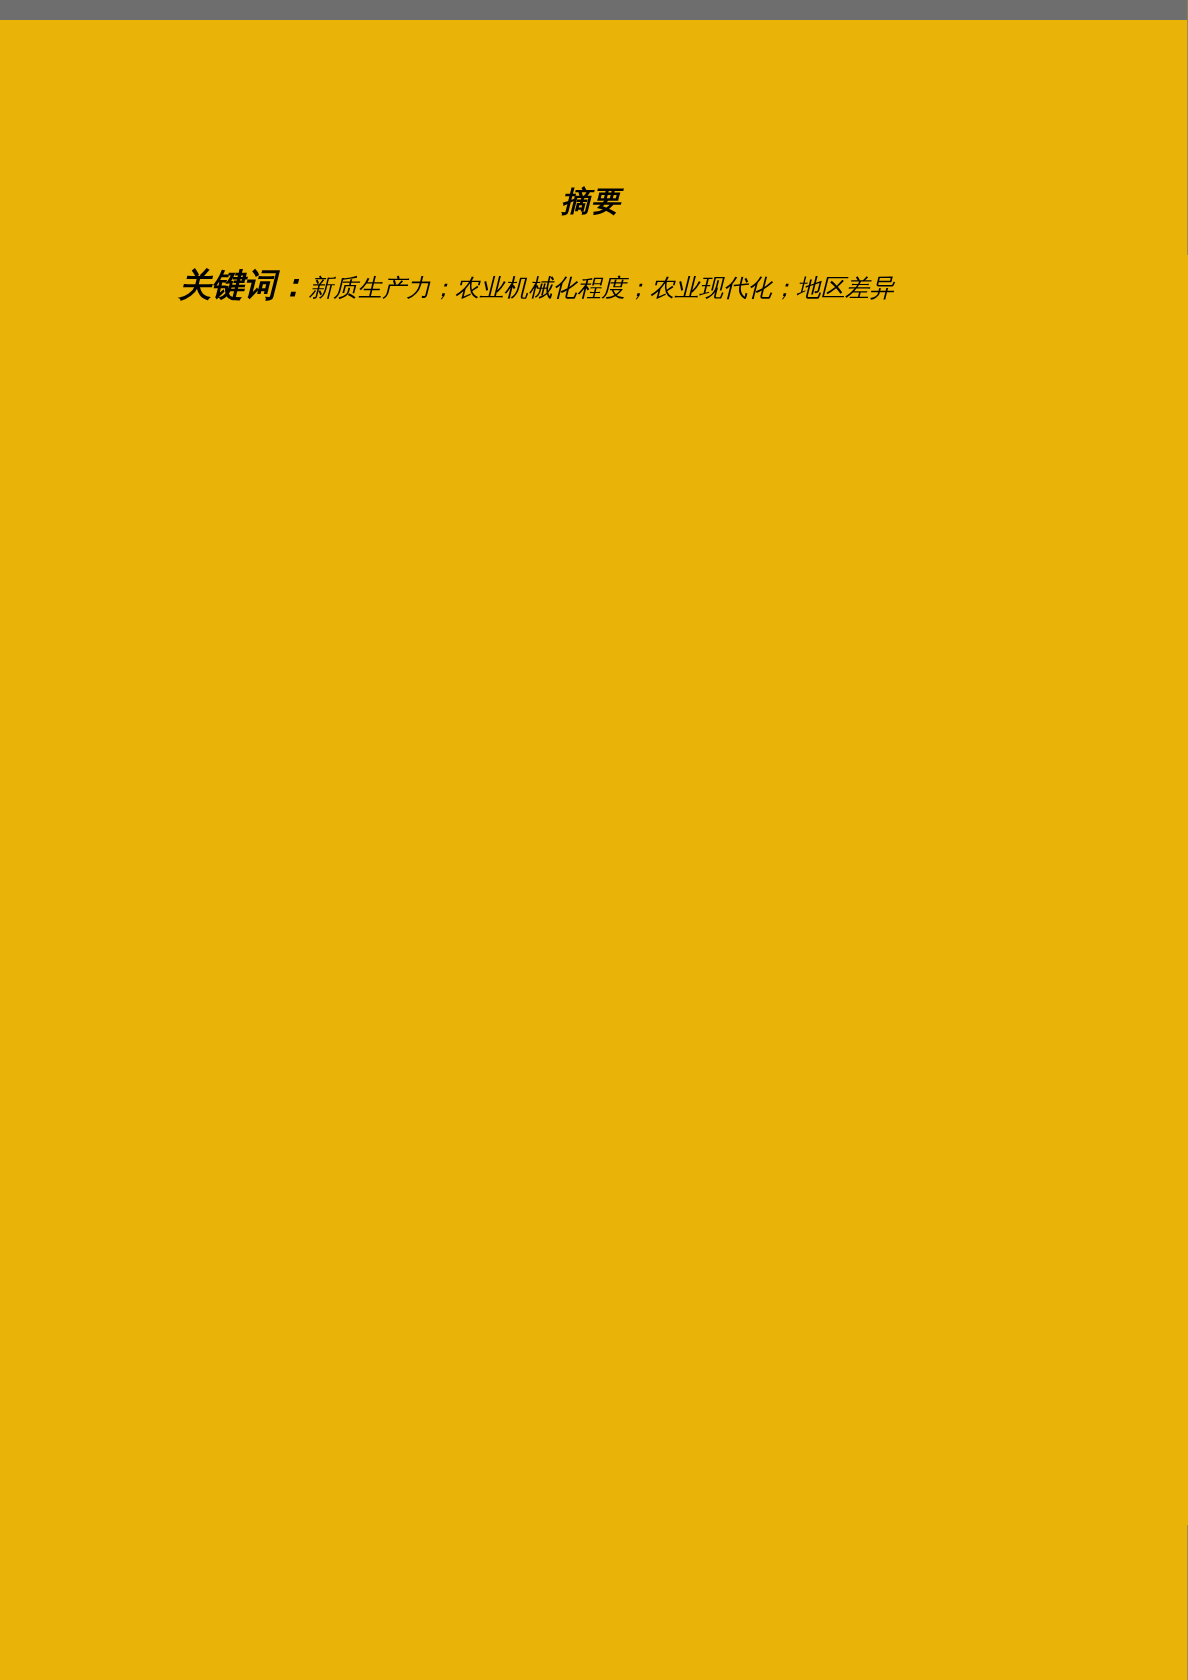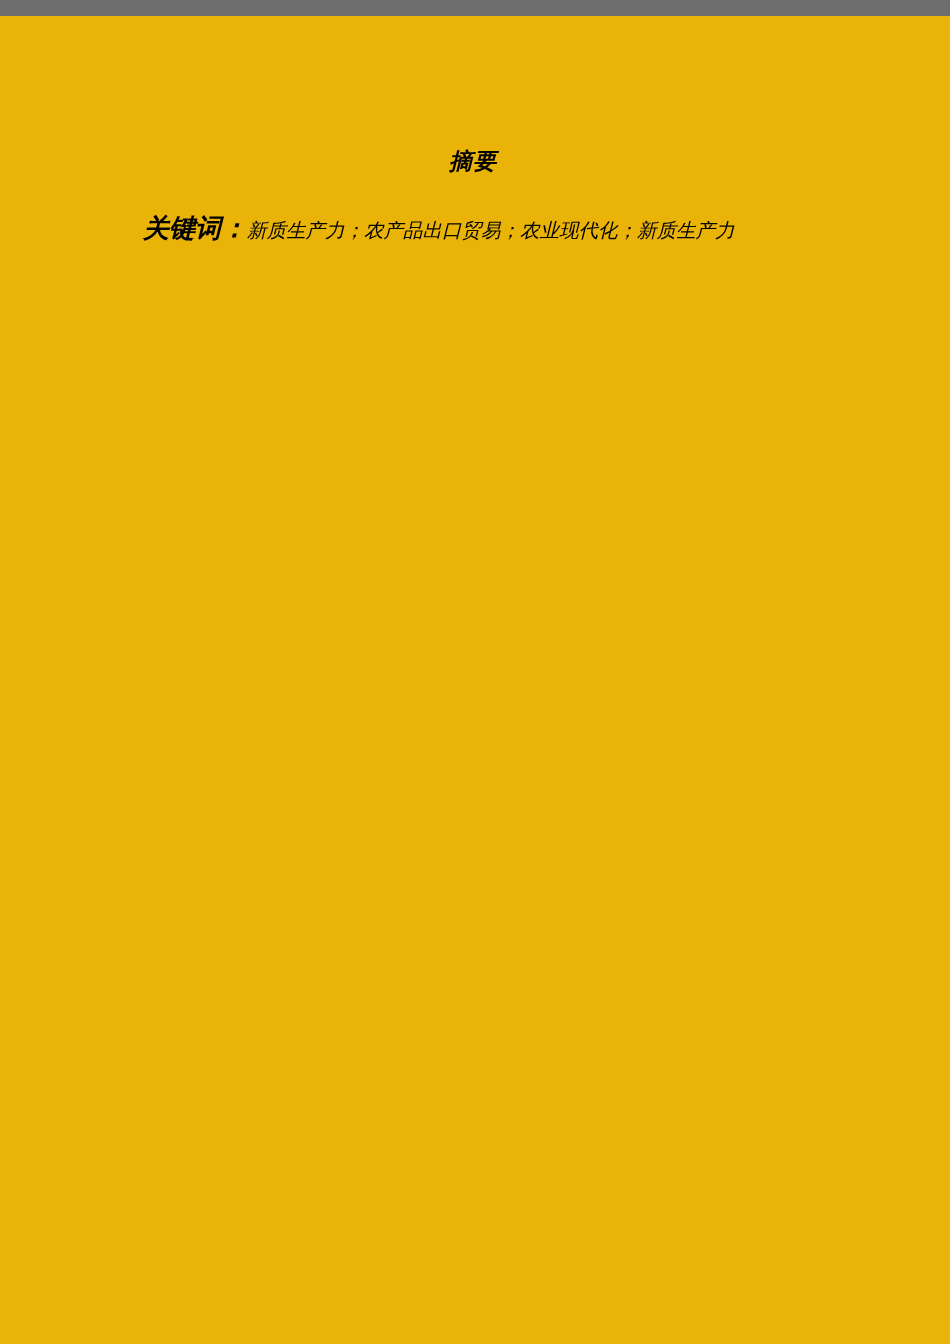--- a/index.html
+++ b/index.html
@@ -62,17 +62,17 @@
 </head>
 <body>
 
 <div class="page">
   <div class="page-inner">
 
     <h1 class="doc-title">摘要</h1>
 
 
     <div class="keywords-line">
-      <span class="keywords-label">关键词：</span><span class="keywords-value">新质生产力；农产品出口贸易；农业现代化；新质生产力</span>
+      <span class="keywords-label">关键词：</span><span class="keywords-value">新质生产力；农业机械化程度；农业现代化；地区差异</span>
     </div>
 
   </div>
 </div>
 
 </body></html>

